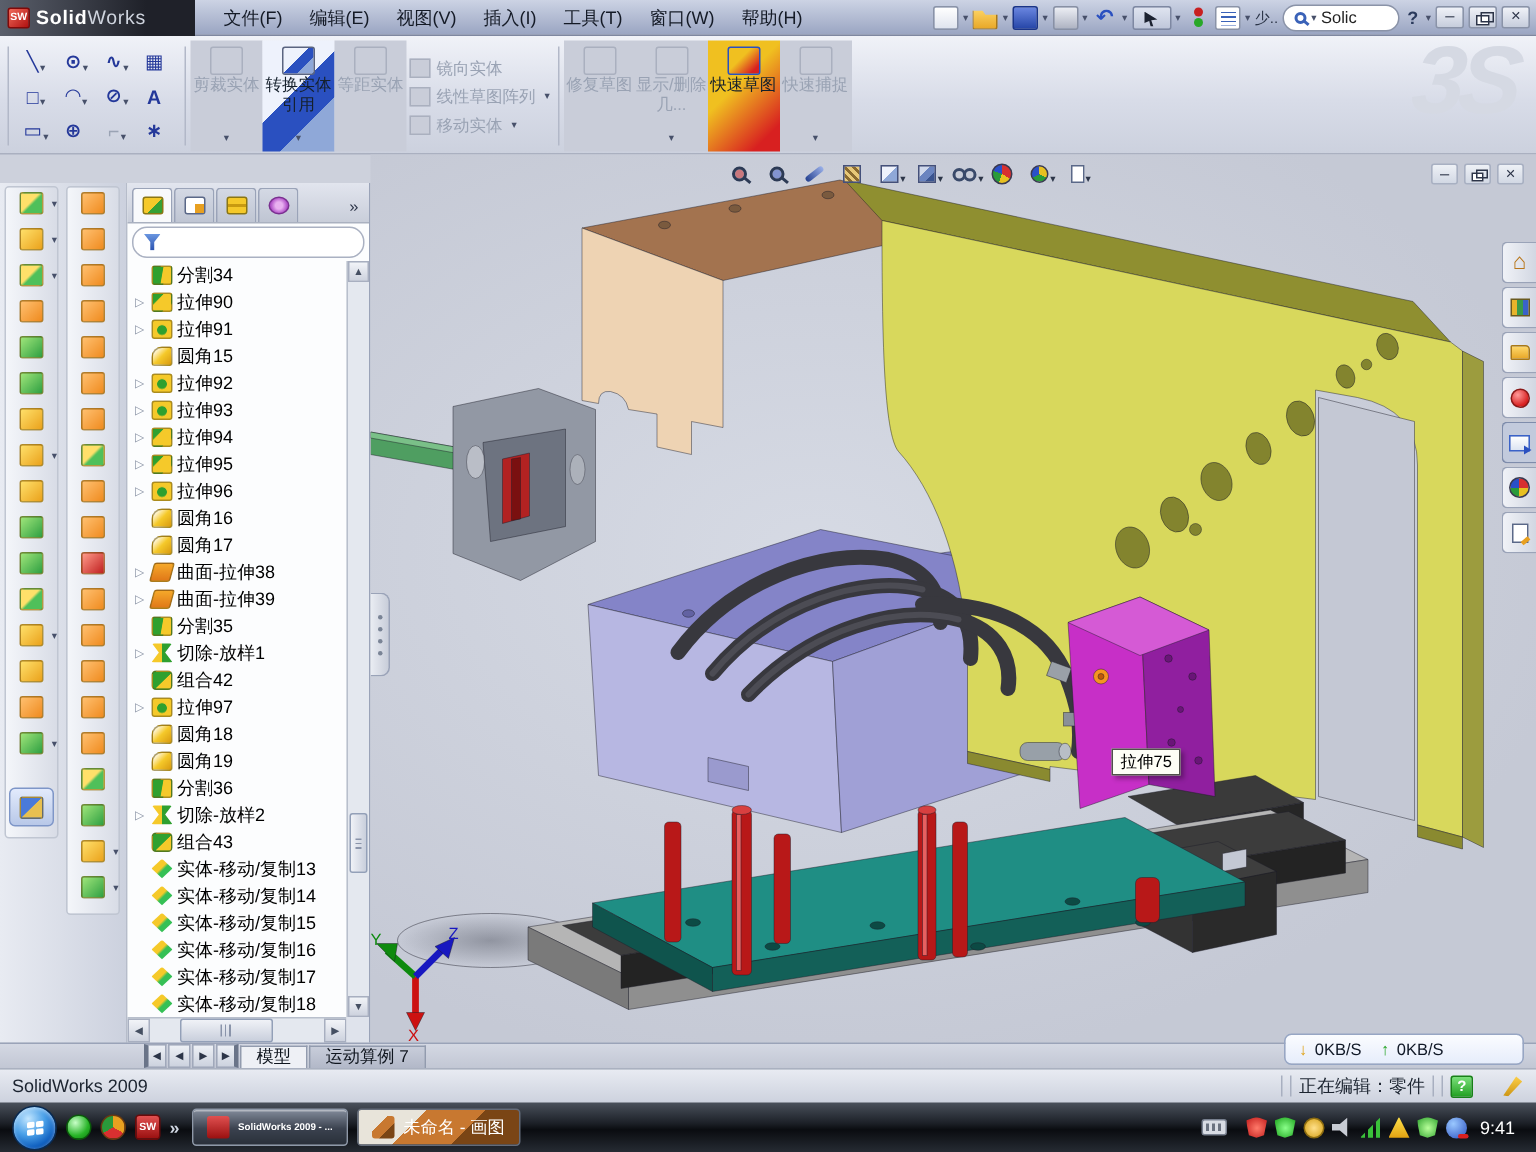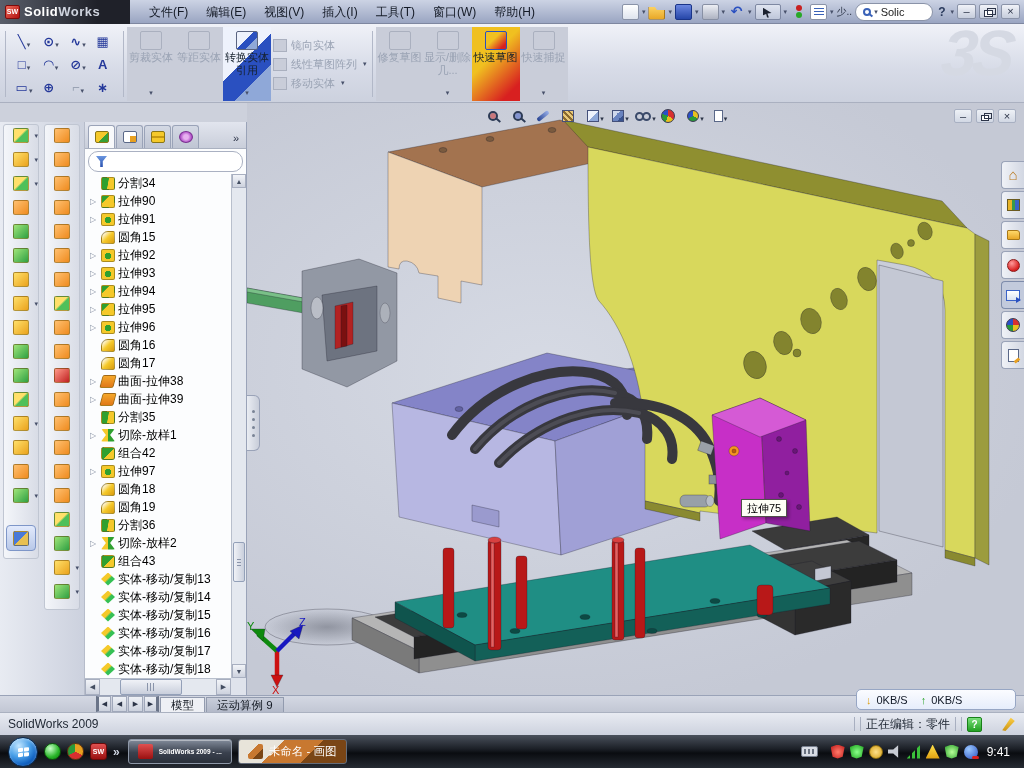--- a/index.html
+++ b/index.html
@@ -6,21 +6,21 @@
   html,body{width:1024px;height:768px}
   body{font-family:"Liberation Sans","DejaVu Sans",sans-serif;}
   .screen{position:relative;width:1024px;height:768px;overflow:hidden;background:#cdd1dc}
 
   
   .titlebar{position:absolute;left:0;top:0;width:1024px;height:24px;background:linear-gradient(#ccd3e4,#9aa5c2);display:flex;align-items:center;border-bottom:1px solid #7e87a0}
   .logo{width:130px;height:24px;background:linear-gradient(90deg,#5a5f6b,#1f2129 75%);display:flex;align-items:center;gap:4px;padding-left:5px;color:#fff}
   .logo-cube{width:15px;height:14px;background:linear-gradient(135deg,#ef6a5a,#b01010);border:1px solid #7e0a0a;border-radius:2px;color:#fff;font-size:7px;font-weight:bold;display:flex;align-items:center;justify-content:center}
   .logo-text{font-size:13px;letter-spacing:.5px}
   .logo-text b{color:#fff}
-  .logo-text span{color:#cfd4de;font-weight:bold}
+  .logo-text span{color:#cfd4de;font-weight:normal}
   .menubar{display:flex;height:24px;align-items:center;margin-left:10px}
   .menu-item{font-size:12px;color:#141a26;padding:0 9px;line-height:24px;cursor:default}
   .tb-icons{margin-left:auto;display:flex;align-items:center;gap:3px;padding-right:4px}
   .ti{width:17px;height:16px;border-radius:2px;position:relative;flex:none}
   .ti-new{background:linear-gradient(#ffffff,#dfe4ee);border:1px solid #8a93a8}
   .ti-open{background:linear-gradient(#ffd86a,#e8a828);border:1px solid #a87818;clip-path:polygon(0 22%,38% 22%,50% 40%,100% 40%,100% 100%,0 100%)}
   .ti-save{background:linear-gradient(#6a86e0,#2646a8);border:1px solid #1a3488}
   .ti-print{background:linear-gradient(#eceef4,#aeb3c2);border:1px solid #8890a4}
   .ti-undo{color:#2a50c0;font-size:14px;line-height:15px;text-align:center;font-weight:bold}
   .ti-select{width:26px;background:linear-gradient(#dfe4f0,#bfc7da);border:1px solid #7e88a2}
@@ -332,29 +332,29 @@
         </span>
       </div>
     <div class="vsep"></div>
     <div style="display:flex">
 
     <div class="cmd-big disabled ci-trim">
           <span class="cicon ci-trim"></span>
           <span>剪裁实体</span>
           <i class="dd"></i>
         </div>
+        <div class="cmd-big ci-convert">
+          <span class="cicon ci-convert"></span>
+          <span>转换实体引用</span>
+          <i class="dd"></i>
+        </div>
         <div class="cmd-big disabled ci-offset">
           <span class="cicon ci-offset"></span>
           <span>等距实体</span>
           <i class="dd" style="visibility: hidden;"></i>
-        </div>
-        <div class="cmd-big ci-convert">
-          <span class="cicon ci-convert"></span>
-          <span>转换实体引用</span>
-          <i class="dd"></i>
         </div>
       </div>
     <div class="stackcol">
 
     <div class="stack-item disabled">
           <span class="sic"></span>
           <span>镜向实体</span>
           <i class="dd" style="visibility: hidden;"></i>
         </div>
         <div class="stack-item disabled">
@@ -930,21 +930,21 @@
     <span style="display:flex">
 
     <span class="nav bar-l">◀</span>
         <span class="nav">◀</span>
         <span class="nav">▶</span>
         <span class="nav bar-r">▶</span>
       </span>
     <span style="display:flex">
 
     <span class="dtab active">模型</span>
-        <span class="dtab">运动算例 9</span>
+        <span class="dtab">运动算例 7</span>
       </span>
   </div>
 
   <div class="netbox">
     <span class="net-down">↓</span>
     <span>0KB/S</span>
     <span class="net-up">↑</span>
     <span>0KB/S</span>
   </div>
 

